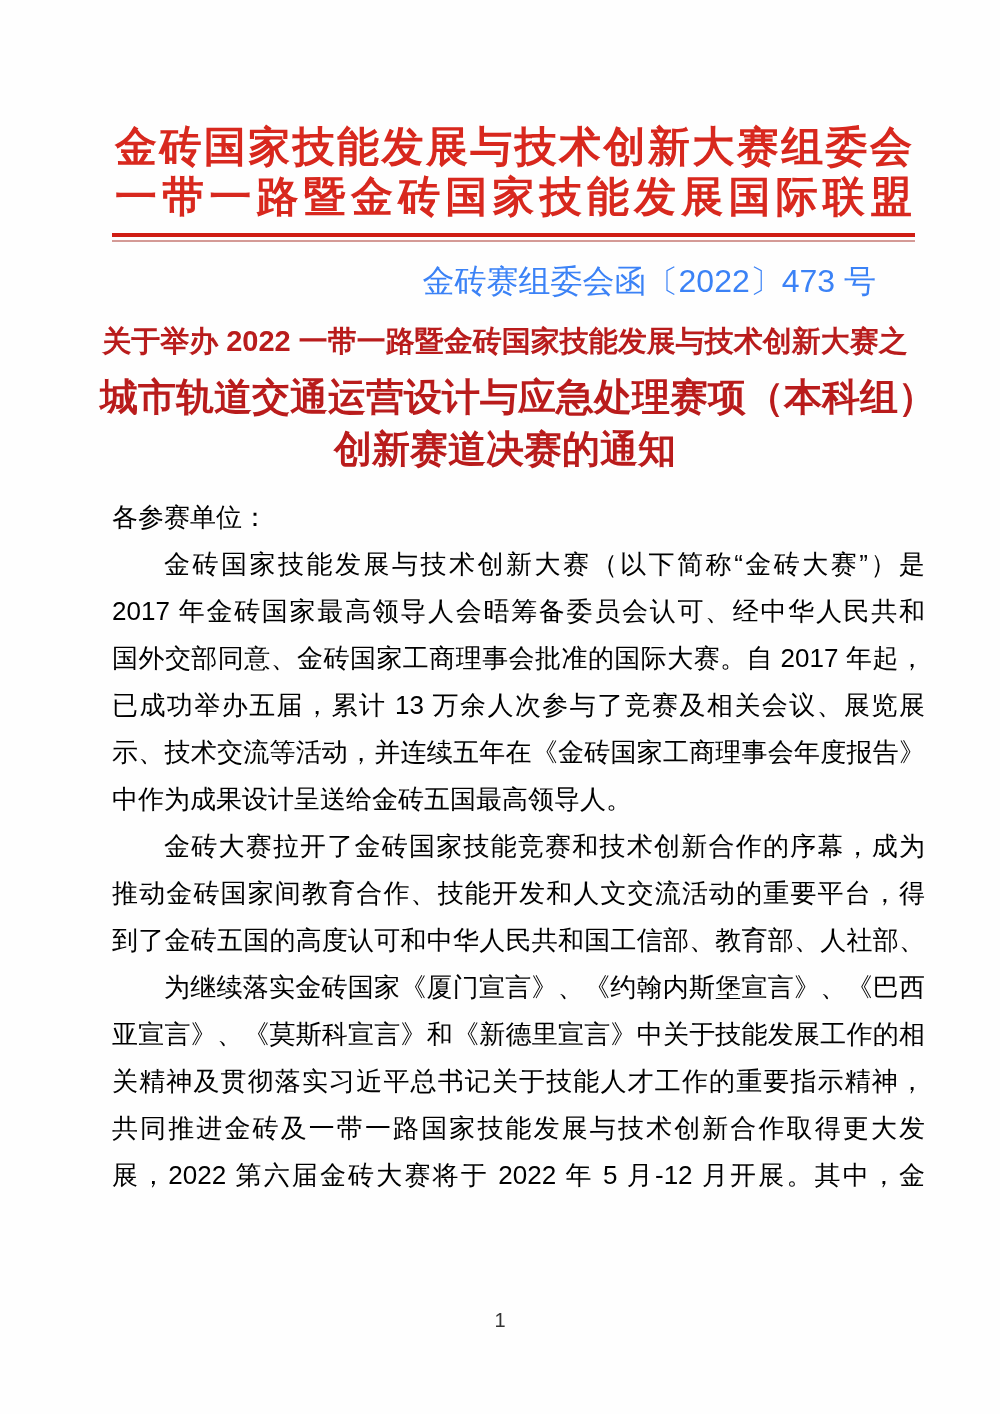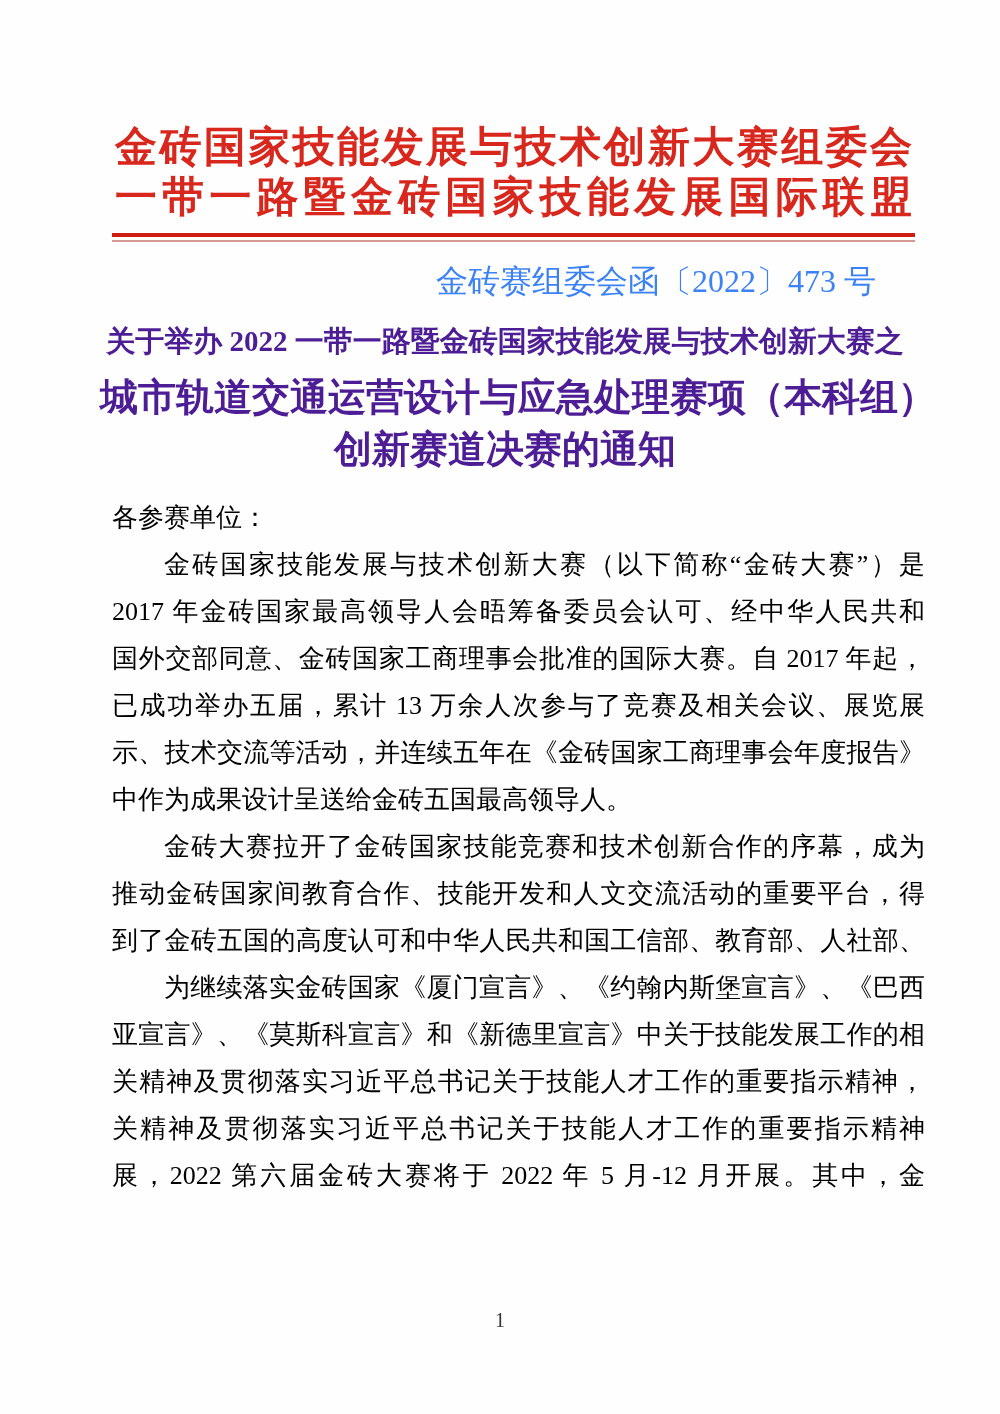--- a/index.html
+++ b/index.html
@@ -9,21 +9,21 @@
     --ink:#323232;
     --paper:#fefefe;
   }
   *{margin:0;padding:0;box-sizing:border-box;}
   html,body{background:#e8e8e8;}
   .page{
     position:relative;
     width:1000px;height:1414px;
     margin:0 auto;
     background:var(--paper);
-    font-family:Liberation Serif, serif;
+    font-family:Liberation Sans, sans-serif;
     color:var(--ink);
     overflow:hidden;
   }
   
   .letterhead{
     position:absolute;top:122px;left:115px;right:88px;
   }
   .letterhead .hline{
     color:var(--red);
     font-weight:bold;
@@ -47,21 +47,21 @@
     position:absolute;top:264px;right:124px;
     font-size:32px;line-height:34px;
     color:#3b82f6;
     white-space:nowrap;
   }
   
   .title-block{
     position:absolute;top:320px;left:100px;right:90px;
     text-align:center;
     font-weight:bold;
-    color:#4c1d95;
+    color:#b91c1c;
   }
   .title-l1{font-size:29px;line-height:42px;white-space:nowrap;}
   .title-l2{font-size:38px;line-height:54px;white-space:nowrap;margin-top:8px;}
   .title-l3{font-size:38px;line-height:50px;white-space:nowrap;}
   
   .body-text{
     position:absolute;top:494px;left:112px;right:75px;
     font-size:26px;
     color:#000000;
   }
@@ -118,21 +118,21 @@
         </div>
         <div>
           <div class="ln indent">金砖大赛拉开了金砖国家技能竞赛和技术创新合作的序幕，成为</div>
           <div class="ln">推动金砖国家间教育合作、技能开发和人文交流活动的重要平台，得</div>
           <div class="ln">到了金砖五国的高度认可和中华人民共和国工信部、教育部、人社部、</div>
         </div>
         <div>
           <div class="ln indent">为继续落实金砖国家《厦门宣言》、《约翰内斯堡宣言》、《巴西利</div>
           <div class="ln">亚宣言》、《莫斯科宣言》和《新德里宣言》中关于技能发展工作的相</div>
           <div class="ln">关精神及贯彻落实习近平总书记关于技能人才工作的重要指示精神，</div>
-          <div class="ln">关精神及贯彻落实习近平总书记关于技能人才工作的重要指示精神</div>
+          <div class="ln">共同推进金砖及一带一路国家技能发展与技术创新合作取得更大发</div>
           <div class="ln">展，2022 第六届金砖大赛将于 2022 年 5 月-12 月开展。其中，金</div>
         </div>
       </div>
   </div>
 
   <div class="page-number">1</div>
 
 </div>
 
 </body></html>

